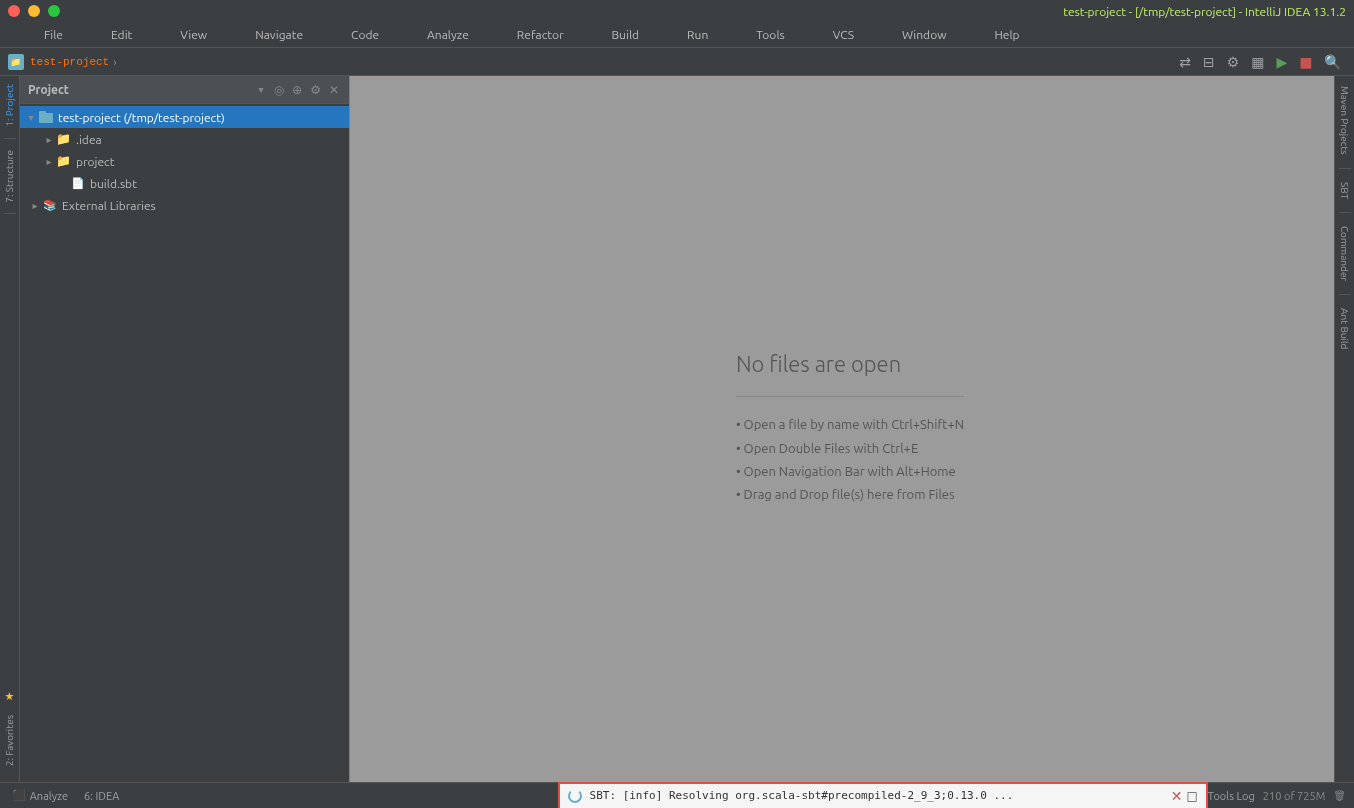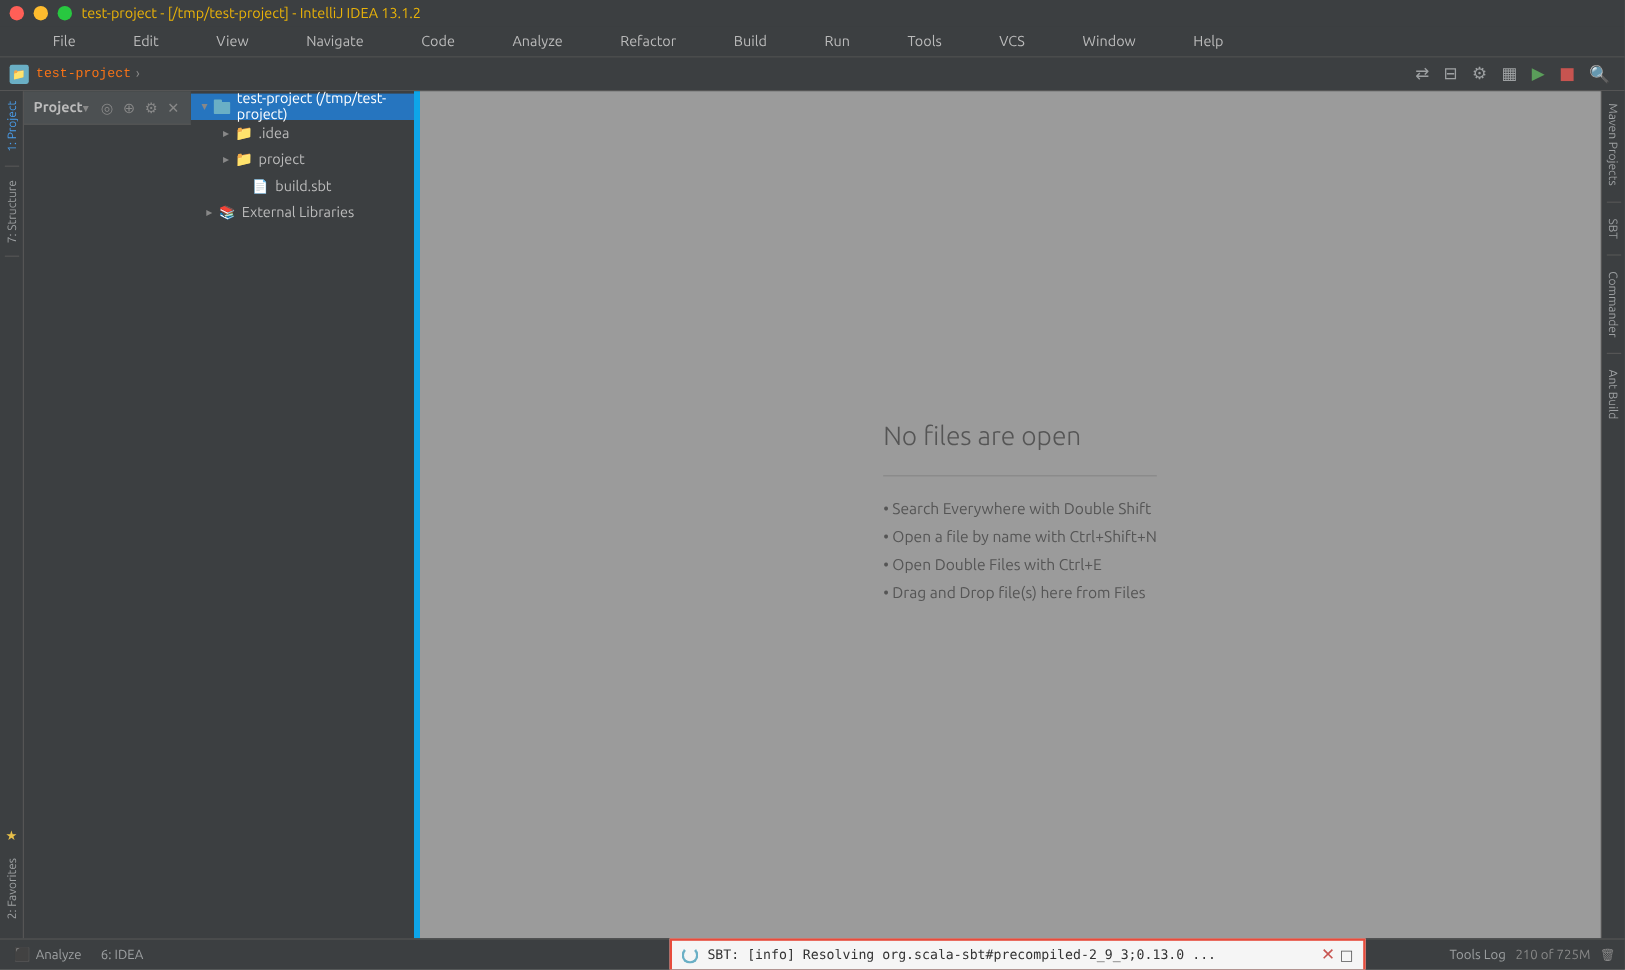--- a/index.html
+++ b/index.html
@@ -14,21 +14,21 @@
       padding: 0 8px;
       gap: 8px;
     }
     .window-btn {
       width: 12px; height: 12px; border-radius: 50%; display: inline-block;
     }
     .btn-close { background: #ff5f57; }
     .btn-min { background: #febc2e; }
     .btn-max { background: #28c840; }
     #title-text {
-      flex: 1; text-align: left; color: #eab308; font-size: 12px;
+      flex: 1; text-align: right; color: #bef264; font-size: 12px;
     }
 
     
     #menu-bar {
       height: 26px;
       background: #3c3f41;
       display: flex;
       align-items: center;
       padding: 0 4px;
       border-bottom: 1px solid #555;
@@ -62,23 +62,23 @@
     
     #main-layout {
       display: flex;
       height: calc(808px - 22px - 26px - 28px - 26px);
     }
 
     
     #project-panel {
       width: 330px;
       background: #3c3f41;
-      border-right: 5px solid #0ea5e9;
-      display: flex;
-      flex-direction: row;
+      border-right: 1px solid #0ea5e9;
+      display: flex;
+      flex-direction: column;
     }
     #project-panel-header {
       height: 28px;
       background: #4c5052;
       display: flex;
       align-items: center;
       padding: 0 8px;
       border-bottom: 1px solid #555;
     }
     .panel-title { color: #bbbbbb; font-size: 12px; font-weight: bold; flex: 1; }
@@ -250,21 +250,20 @@
       white-space: nowrap;
       text-overflow: ellipsis;
     }
 
     .divider-h { width: 12px; height: 1px; background: #555; margin: 3px 0; }
 
     
     .favorites-star { color: #e8c04a; font-size: 11px; }
     #sbt-log-inner {
       margin-left: 430px;
-      margin-right: 70px;
       height: 28px;
       border: 2px solid #e74c3c;
       background: #f5f5f5;
       display: flex;
       align-items: center;
       padding: 0 8px;
       flex: 1;
     }
   </style>
 </head>
@@ -368,23 +367,23 @@
         <span class="tree-icon lib-icon" style="color:#c75450;">📚</span>
         <span>External Libraries</span>
       </div>
     </div>
   </div>
 
   <div id="editor-area" style="position:relative;">
     <div id="no-files-container">
       <div id="no-files-title">No files are open</div>
       <div class="hint-divider"></div>
-      <div class="hint-line">• Search Everywhere with Double Shift</div>
       <div class="hint-line">• Open a file by name with Ctrl+Shift+N</div>
       <div class="hint-line">• Open Double Files with Ctrl+E</div>
+      <div class="hint-line">• Open Navigation Bar with Alt+Home</div>
       <div class="hint-line">• Drag and Drop file(s) here from Files</div>
     </div>
   </div>
 
   <div id="right-sidebar-scroll" style="width:20px; background:#3c3f41; border-left:1px solid #555; display:flex; flex-direction:column; align-items:center;">
     <div class="rs-label">Maven Projects</div>
     <div class="divider-h"></div>
     <div class="rs-label">SBT</div>
     <div class="divider-h"></div>
     <div class="rs-label">Commander</div>

